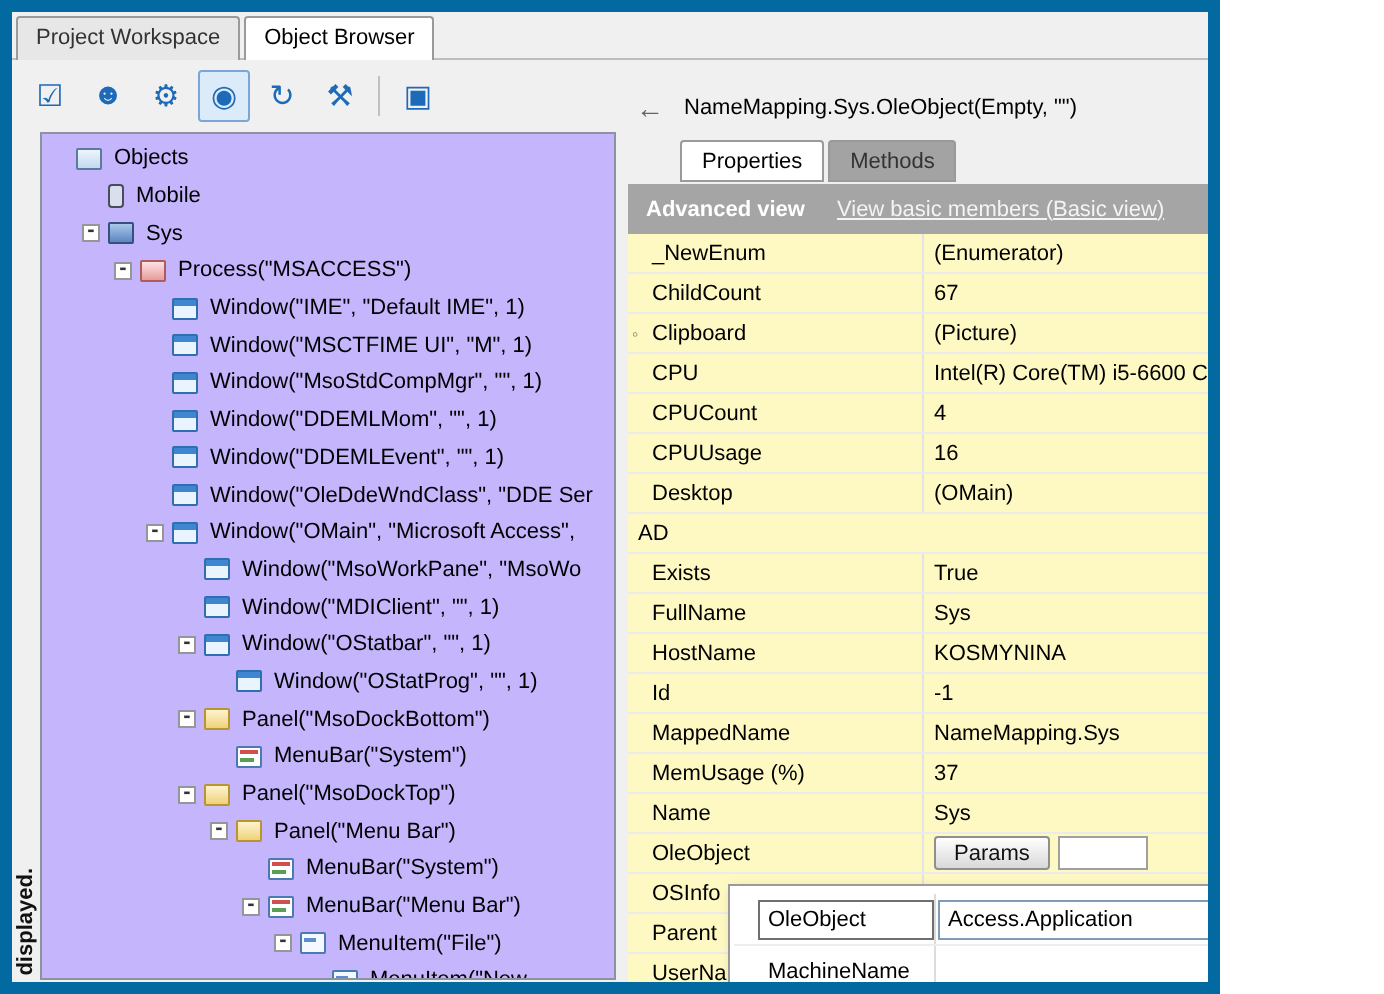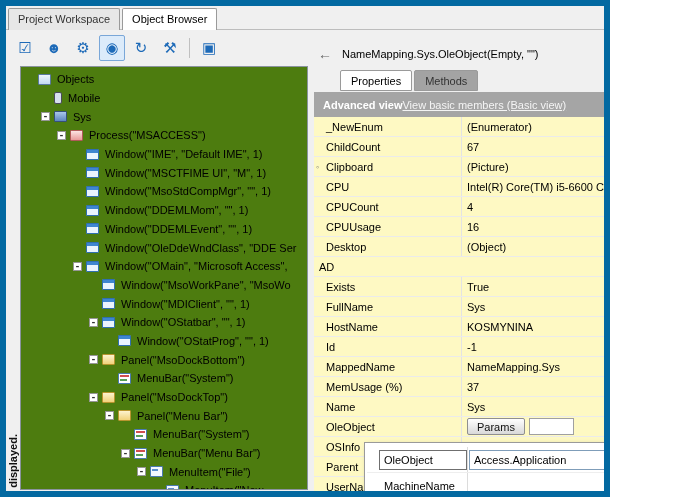--- a/index.html
+++ b/index.html
@@ -11,21 +11,21 @@
   .toptab.active{background:#fff;color:#000;position:relative;z-index:4;}
   .tabline{position:absolute;left:0;top:23px;width:100%;height:1px;background:#bdbdbd;}
 
   
   .toolbar{position:absolute;left:2px;top:26px;height:31px;display:flex;align-items:center;gap:3px;padding:0 4px;}
   .tool-btn{width:24px;height:24px;display:flex;align-items:center;justify-content:center;font-size:15px;color:#1d6ab8;border:1px solid transparent;border-radius:2px;cursor:default;}
   .tool-btn.pressed{border-color:#7aa7d8;background:#dcebfa;}
   .tool-sep{width:1px;height:20px;background:#c0c0c0;margin:0 3px;}
 
   
-  .tree-panel{position:absolute;left:14px;top:60px;width:288px;bottom:1px;background:#4d7c0f;border:1px solid #8a939e;overflow:hidden;padding-top:3px;box-sizing:border-box;}
+  .tree-panel{position:absolute;left:14px;top:60px;width:288px;bottom:1px;background:#c4b5fd;border:1px solid #8a939e;overflow:hidden;padding-top:3px;box-sizing:border-box;}
   .tree-row{display:flex;align-items:center;height:18.7px;white-space:nowrap;overflow:hidden;}
   .exp{box-sizing:border-box;width:9px;height:9px;border:1px solid #969696;background:#fff;color:#333;
        font:bold 9px/7px "DejaVu Sans Mono",monospace;text-align:center;margin-right:3px;flex:none;}
   .exp-sp{width:12px;flex:none;}
   .ticon{width:13px;height:11px;display:inline-block;margin:0 4px 0 1px;flex:none;position:relative;border-radius:1px;box-sizing:border-box;}
   .icon-desktop{border:1px solid #5b7aa0;background:linear-gradient(#eef5fd,#c3d9f0);}
   .icon-mobile{width:8px;height:12px;border:1px solid #4a4a5a;background:#d7e0ec;border-radius:2px;}
   .icon-sys{border:1px solid #35507a;background:linear-gradient(#a9c7ea,#5d86c0);}
   .icon-process{border:1px solid #b05a5a;background:linear-gradient(#fbe3e3,#e89a9a);}
   .icon-window{border:1px solid #2f6fb0;background:#eaf4fe;}
@@ -41,21 +41,21 @@
   
   .vlabel{position:absolute;left:1px;bottom:3px;writing-mode:vertical-rl;transform:rotate(180deg);font-size:11px;font-weight:bold;color:#111;}
 
   
   .detail{position:absolute;left:302px;top:0;right:0;bottom:0;}
   .dheader{position:absolute;left:10px;top:40px;display:flex;align-items:center;gap:10px;white-space:nowrap;}
   .back{color:#666;font-size:14px;cursor:default;}
   .dtabs{position:absolute;left:6px;top:64px;display:flex;z-index:2;margin-left:26px;}
   .dtab{padding:4px 10px 3px;border:1px solid #9a9a9a;background:#a3a3a3;margin-right:2px;border-radius:2px 2px 0 0;color:#333;}
   .dtab.active{background:#fff;color:#000;}
-  .advbar{position:absolute;left:6px;top:86px;right:0;height:25px;background:#a5a5a5;color:#fff;display:flex;align-items:center;padding:0 9px;box-sizing:border-box;white-space:nowrap;}
+  .advbar{position:absolute;left:6px;top:86px;right:0;height:25px;background:#a5a5a5;color:#fff;display:flex;align-items:center;padding:0 9px;gap:16px;box-sizing:border-box;white-space:nowrap;}
   .advtitle{font-weight:bold;}
   .advlink{text-decoration:underline;color:#f4f4f4;cursor:default;}
 
   .grid{position:absolute;left:6px;top:111px;right:0;bottom:0;background:#fef9c3;overflow:hidden;}
   .prow{display:flex;height:20px;border-bottom:1px solid #ebebeb;align-items:stretch;box-sizing:border-box;}
   .pname{width:148px;flex:none;display:flex;align-items:center;padding-left:12px;position:relative;border-right:1px solid #e3e3e3;box-sizing:border-box;overflow:hidden;white-space:nowrap;}
   .pmark{position:absolute;left:2px;top:50%;transform:translateY(-50%);font-size:9px;color:#777;}
   .pval{flex:1;display:flex;align-items:center;padding-left:5px;overflow:hidden;white-space:nowrap;}
   .params-btn{font:11px "Liberation Sans",sans-serif;height:17px;padding:0 9px;border:1px solid #8f8f8f;background:linear-gradient(#fefefe,#d9d9d9);border-radius:2px;margin-right:4px;color:#111;}
   .editor-box{flex:1;height:15px;border:1px solid #a0a0a0;margin-right:30px;background:#fff;}
@@ -257,21 +257,21 @@
         <div class="prow">
           <div class="pname">
             <span>CPUUsage</span>
           </div>
           <div class="pval">16</div>
         </div>
         <div class="prow">
           <div class="pname">
             <span>Desktop</span>
           </div>
-          <div class="pval">(Object)</div>
+          <div class="pval">(OMain)</div>
         </div>
         <div class="prow">
           <div class="pval">AD</div>
         </div>
         <div class="prow">
           <div class="pname">
             <span>Exists</span>
           </div>
           <div class="pval">True</div>
         </div>

